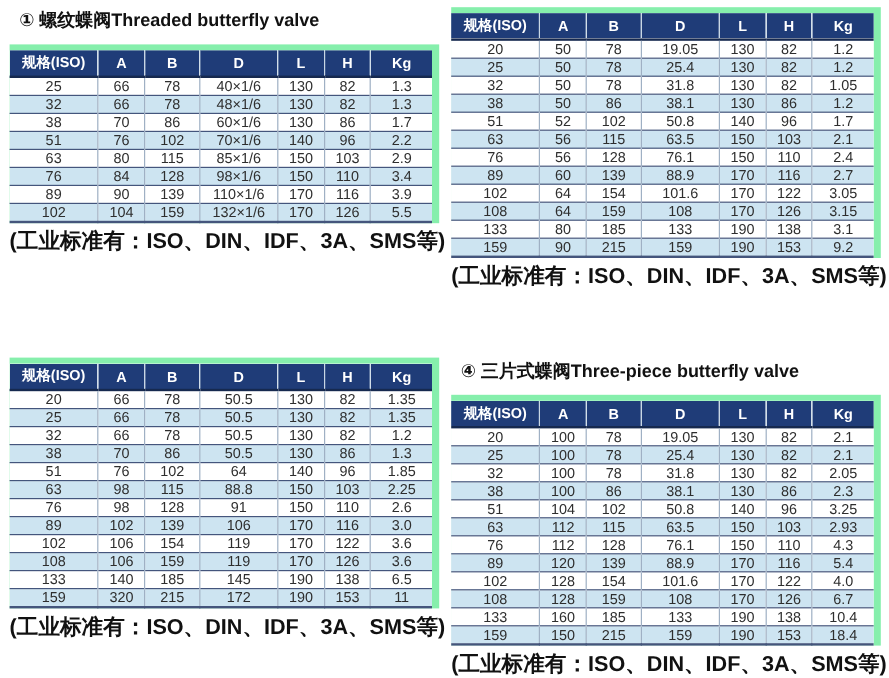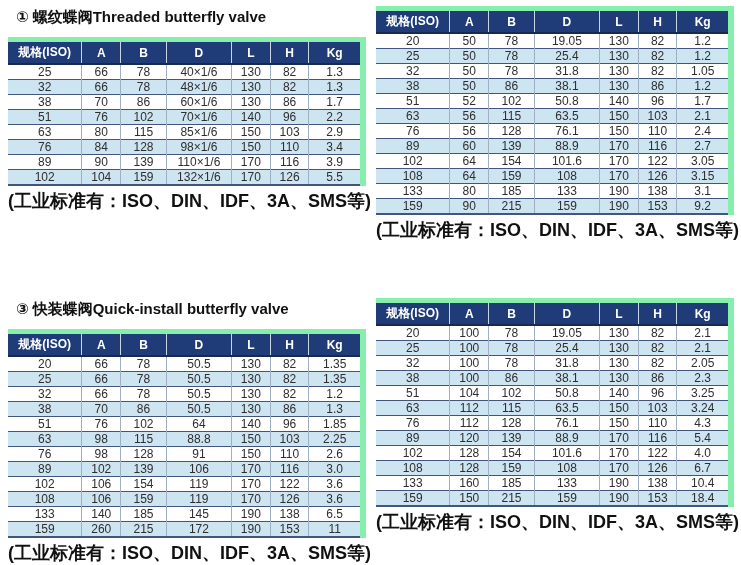--- a/index.html
+++ b/index.html
@@ -306,23 +306,20 @@
             <td>153</td>
             <td>9.2</td>
           </tr>
         </tbody>
     </table>
   </div>
   <div class="std-note">(工业标准有：ISO、DIN、IDF、3A、SMS等)</div>
 </div>
 
 <div class="section" id="sec2">
-  <div class="sec-title">
-    <span class="num">③</span><span>快装蝶阀Quick-install butterfly valve</span>
-  </div>
   <div class="table-frame">
     <table class="spec">
       <thead>
           <tr>
             <th>规格(ISO)</th>
             <th>A</th>
             <th>B</th>
             <th>D</th>
             <th>L</th>
             <th>H</th>
@@ -424,34 +421,37 @@
             <td>133</td>
             <td>140</td>
             <td>185</td>
             <td>145</td>
             <td>190</td>
             <td>138</td>
             <td>6.5</td>
           </tr>
           <tr>
             <td>159</td>
-            <td>260</td>
+            <td>320</td>
             <td>215</td>
             <td>172</td>
             <td>190</td>
             <td>153</td>
             <td>11</td>
           </tr>
         </tbody>
     </table>
   </div>
   <div class="std-note">(工业标准有：ISO、DIN、IDF、3A、SMS等)</div>
 </div>
 
 <div class="section" id="sec3">
+  <div class="sec-title">
+    <span class="num">④</span><span>三片式蝶阀Three-piece butterfly valve</span>
+  </div>
   <div class="table-frame">
     <table class="spec">
       <thead>
           <tr>
             <th>规格(ISO)</th>
             <th>A</th>
             <th>B</th>
             <th>D</th>
             <th>L</th>
             <th>H</th>
@@ -504,21 +504,21 @@
             <td>96</td>
             <td>3.25</td>
           </tr>
           <tr>
             <td>63</td>
             <td>112</td>
             <td>115</td>
             <td>63.5</td>
             <td>150</td>
             <td>103</td>
-            <td>3.24</td>
+            <td>2.93</td>
           </tr>
           <tr>
             <td>76</td>
             <td>112</td>
             <td>128</td>
             <td>76.1</td>
             <td>150</td>
             <td>110</td>
             <td>4.3</td>
           </tr>

